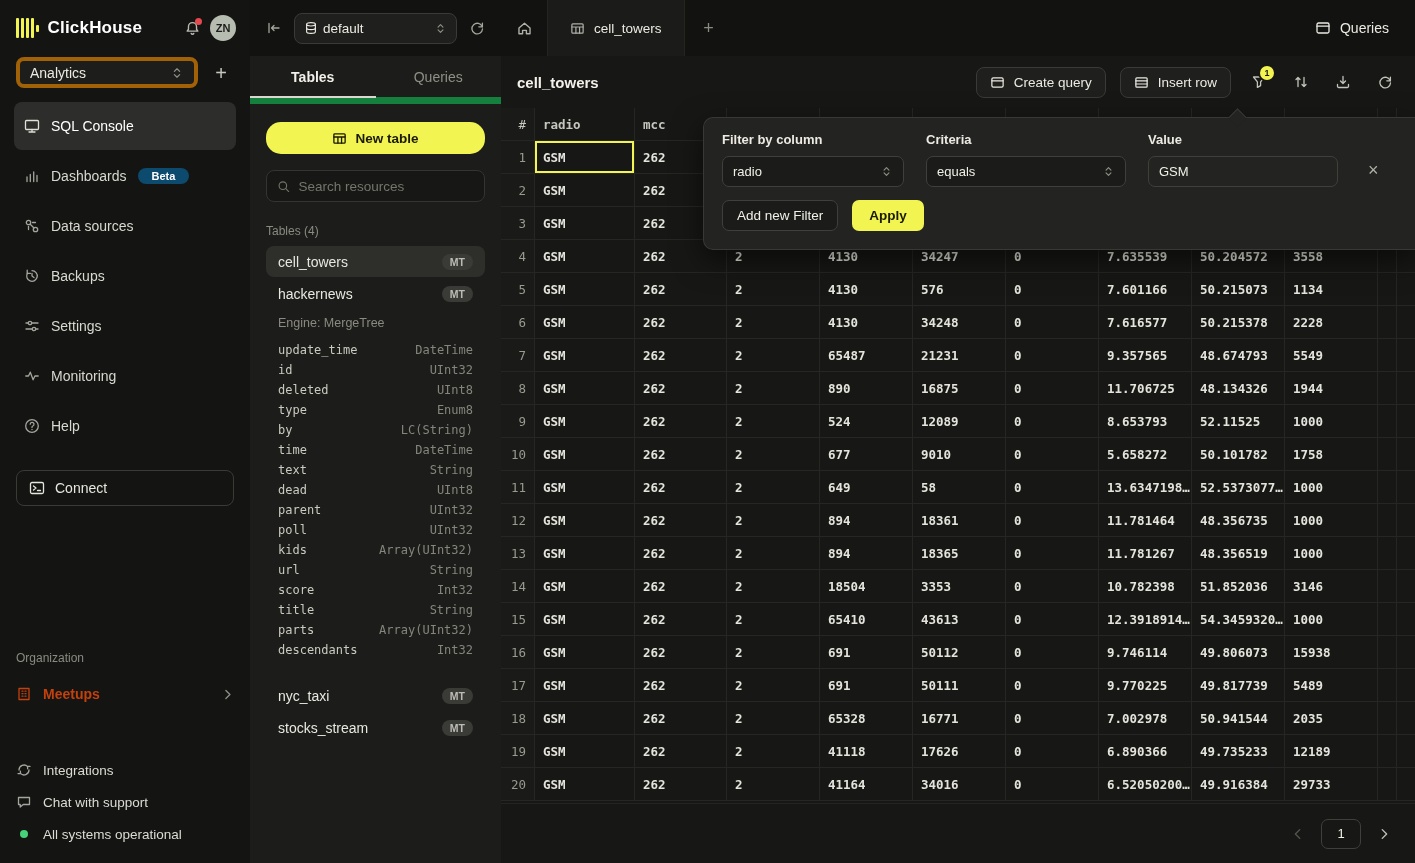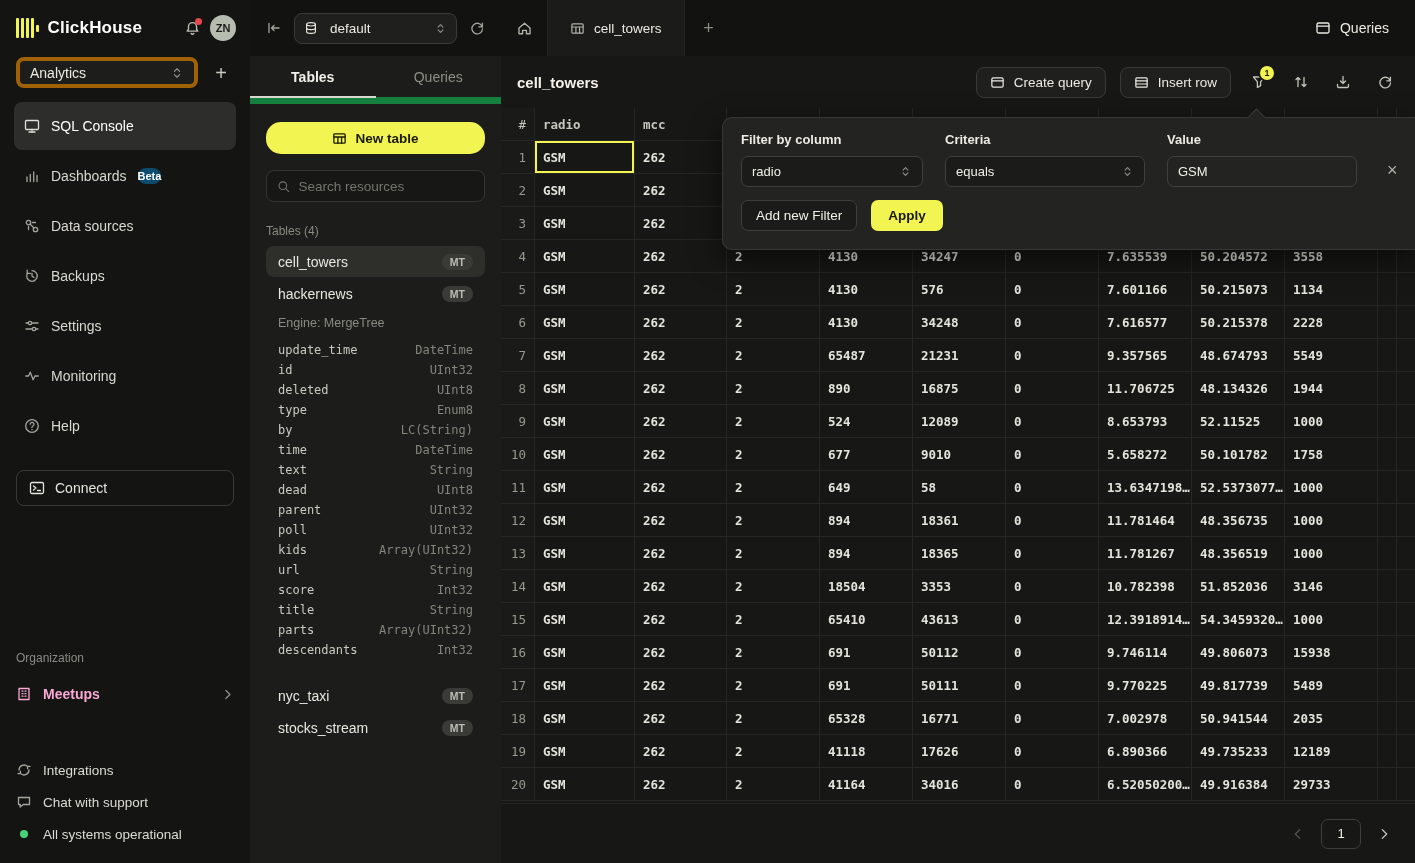--- a/index.html
+++ b/index.html
@@ -25,39 +25,39 @@
   .ws-select { flex:1; height:31px; background:#1d1d1b; border:4px solid #a16207; border-radius:8px;
                display:flex; align-items:center; justify-content:space-between; padding:0 10px; cursor:pointer; color:#eceae2; }
   .icon-btn { width:26px; height:26px; background:none; border:none; color:#c7c7bf; font-size:20px; line-height:1;
               display:flex; align-items:center; justify-content:center; cursor:pointer; }
   nav { display:flex; flex-direction:column; gap:2px; padding:0 14px; }
   .nav-item { display:flex; align-items:center; gap:11px; height:48px; padding:0 10px; border-radius:8px;
               color:#d8d8d0; cursor:pointer; }
   .nav-item .nav-icon { color:#a5a59d; }
   .nav-item.active { background:#2d2d2b; color:#fff; }
   .nav-item.active .nav-icon { color:#e0e0d8; }
-  .beta-badge { background:#0c4a6e; color:#fff; font-size:11px; font-weight:600; border-radius:10px; padding:2px 0; }
+  .beta-badge { background:#0c4a6e; color:#fff; font-size:11px; font-weight:600; border-radius:10px; padding:2px 14px; }
   .connect { margin:20px 16px 0; height:36px; background:none; border:1px solid #3a3a37; border-radius:8px;
              color:#e6e6de; font-size:14px; display:flex; align-items:center; gap:10px; padding:0 12px; cursor:pointer;
              font-family:inherit; }
   .org { margin-top:auto; padding:0 16px; }
   .org-label { font-size:12px; color:#8a8a82; margin-bottom:14px; }
-  .org-item { display:flex; align-items:center; gap:11px; height:30px; color:#f9a8d4; font-size:14px; font-weight:600; cursor:pointer; }
+  .org-item { display:flex; align-items:center; gap:11px; height:30px; color:#c2410c; font-size:14px; font-weight:600; cursor:pointer; }
   .org-item .spacer { flex:1; }
   .sb-footer { margin-top:46px; padding:0 16px; display:flex; flex-direction:column; gap:2px; }
   .ft-item { display:flex; align-items:center; gap:11px; height:30px; color:#dcdcd4; font-size:13.5px; cursor:pointer; }
   .ft-item .nav-icon { color:#a5a59d; width:16px; display:flex; justify-content:center; }
   .gdot { width:8px; height:8px; border-radius:50%; background:#46d27a; display:block; }
 
   
   .explorer { width:251px; min-width:251px; background:#1c1c1a; display:flex; flex-direction:column; }
   .ex-top { height:56px; background:#121210; display:flex; align-items:center; padding:0 16px; gap:12px; }
   .collapse-btn { color:#a5a59d; cursor:pointer; }
   .db-select { flex:1; height:31px; background:#1f1f1d; border:1px solid #3a3a37; border-radius:8px;
-               display:flex; align-items:center; gap:12px; padding:0 9px; cursor:pointer; color:#eceae2; font-size:13.5px; }
+               display:flex; align-items:center; gap:5px; padding:0 9px; cursor:pointer; color:#eceae2; font-size:13.5px; }
   .db-select .grow1 { flex:1; }
   .refresh-sm { color:#a5a59d; cursor:pointer; }
   .ex-tabs { height:48px; display:flex; border-bottom:7px solid #15803d; }
   .ex-tab { flex:1; display:flex; align-items:center; justify-content:center; font-size:14px; color:#8f8f87;
             cursor:pointer; position:relative; }
   .ex-tab.active { color:#f2f0e8; font-weight:600; }
   .ex-tab.active:after { content:""; position:absolute; left:0; right:0; bottom:-1px; height:2px; background:#d8d8d0; }
   .ex-body { padding:18px 16px; overflow:hidden; }
   .new-table-btn { width:100%; height:32px; background:#f2f452; color:#1a1a05; border:none; border-radius:15px;
                    font-size:13.5px; font-weight:700; display:flex; align-items:center; justify-content:center; gap:8px;
@@ -115,21 +115,21 @@
   .dcell.sel { box-shadow:inset 0 0 0 2px #f2f452; }
 
   .m-footer { margin-top:auto; border-top:1px solid #242422; height:60px; display:flex; align-items:center;
               justify-content:flex-end; gap:10px; padding:0 18px; }
   .pg-btn { width:26px; height:26px; display:flex; align-items:center; justify-content:center; cursor:pointer; color:#c0c0b8; }
   .pg-btn.disabled { color:#55554f; }
   .pg-num { min-width:40px; height:30px; border:1px solid #3f3f3c; border-radius:7px; display:flex; align-items:center;
             justify-content:center; color:#f0f0e8; font-size:13px; cursor:pointer; }
 
   
-  .popup { position:absolute; left:221px; top:117px; right:0; background:#232321; border:1px solid #383836;
+  .popup { position:absolute; left:202px; top:117px; right:0; background:#232321; border:1px solid #383836;
            border-right:none; border-radius:10px 0 0 10px; box-shadow:0 10px 30px rgba(0,0,0,.55); z-index:10;
            padding:14px 18px 18px; }
   .p-caret { position:absolute; top:-7px; left:527px; width:13px; height:13px; background:#232321;
              border-left:1px solid #383836; border-top:1px solid #383836; transform:rotate(45deg); }
   .p-grid { display:flex; gap:22px; align-items:flex-start; }
   .p-field label { display:block; font-size:13px; font-weight:600; color:#eceae2; margin-bottom:9px; }
   .p-select { height:31px; background:#1b1b19; border:1px solid #3f3f3c; border-radius:7px; display:flex;
               align-items:center; justify-content:space-between; padding:0 10px; color:#f0f0e8; font-size:13px;
               cursor:pointer; gap:10px; }
   .w182 { width:182px; } .w200 { width:200px; }

